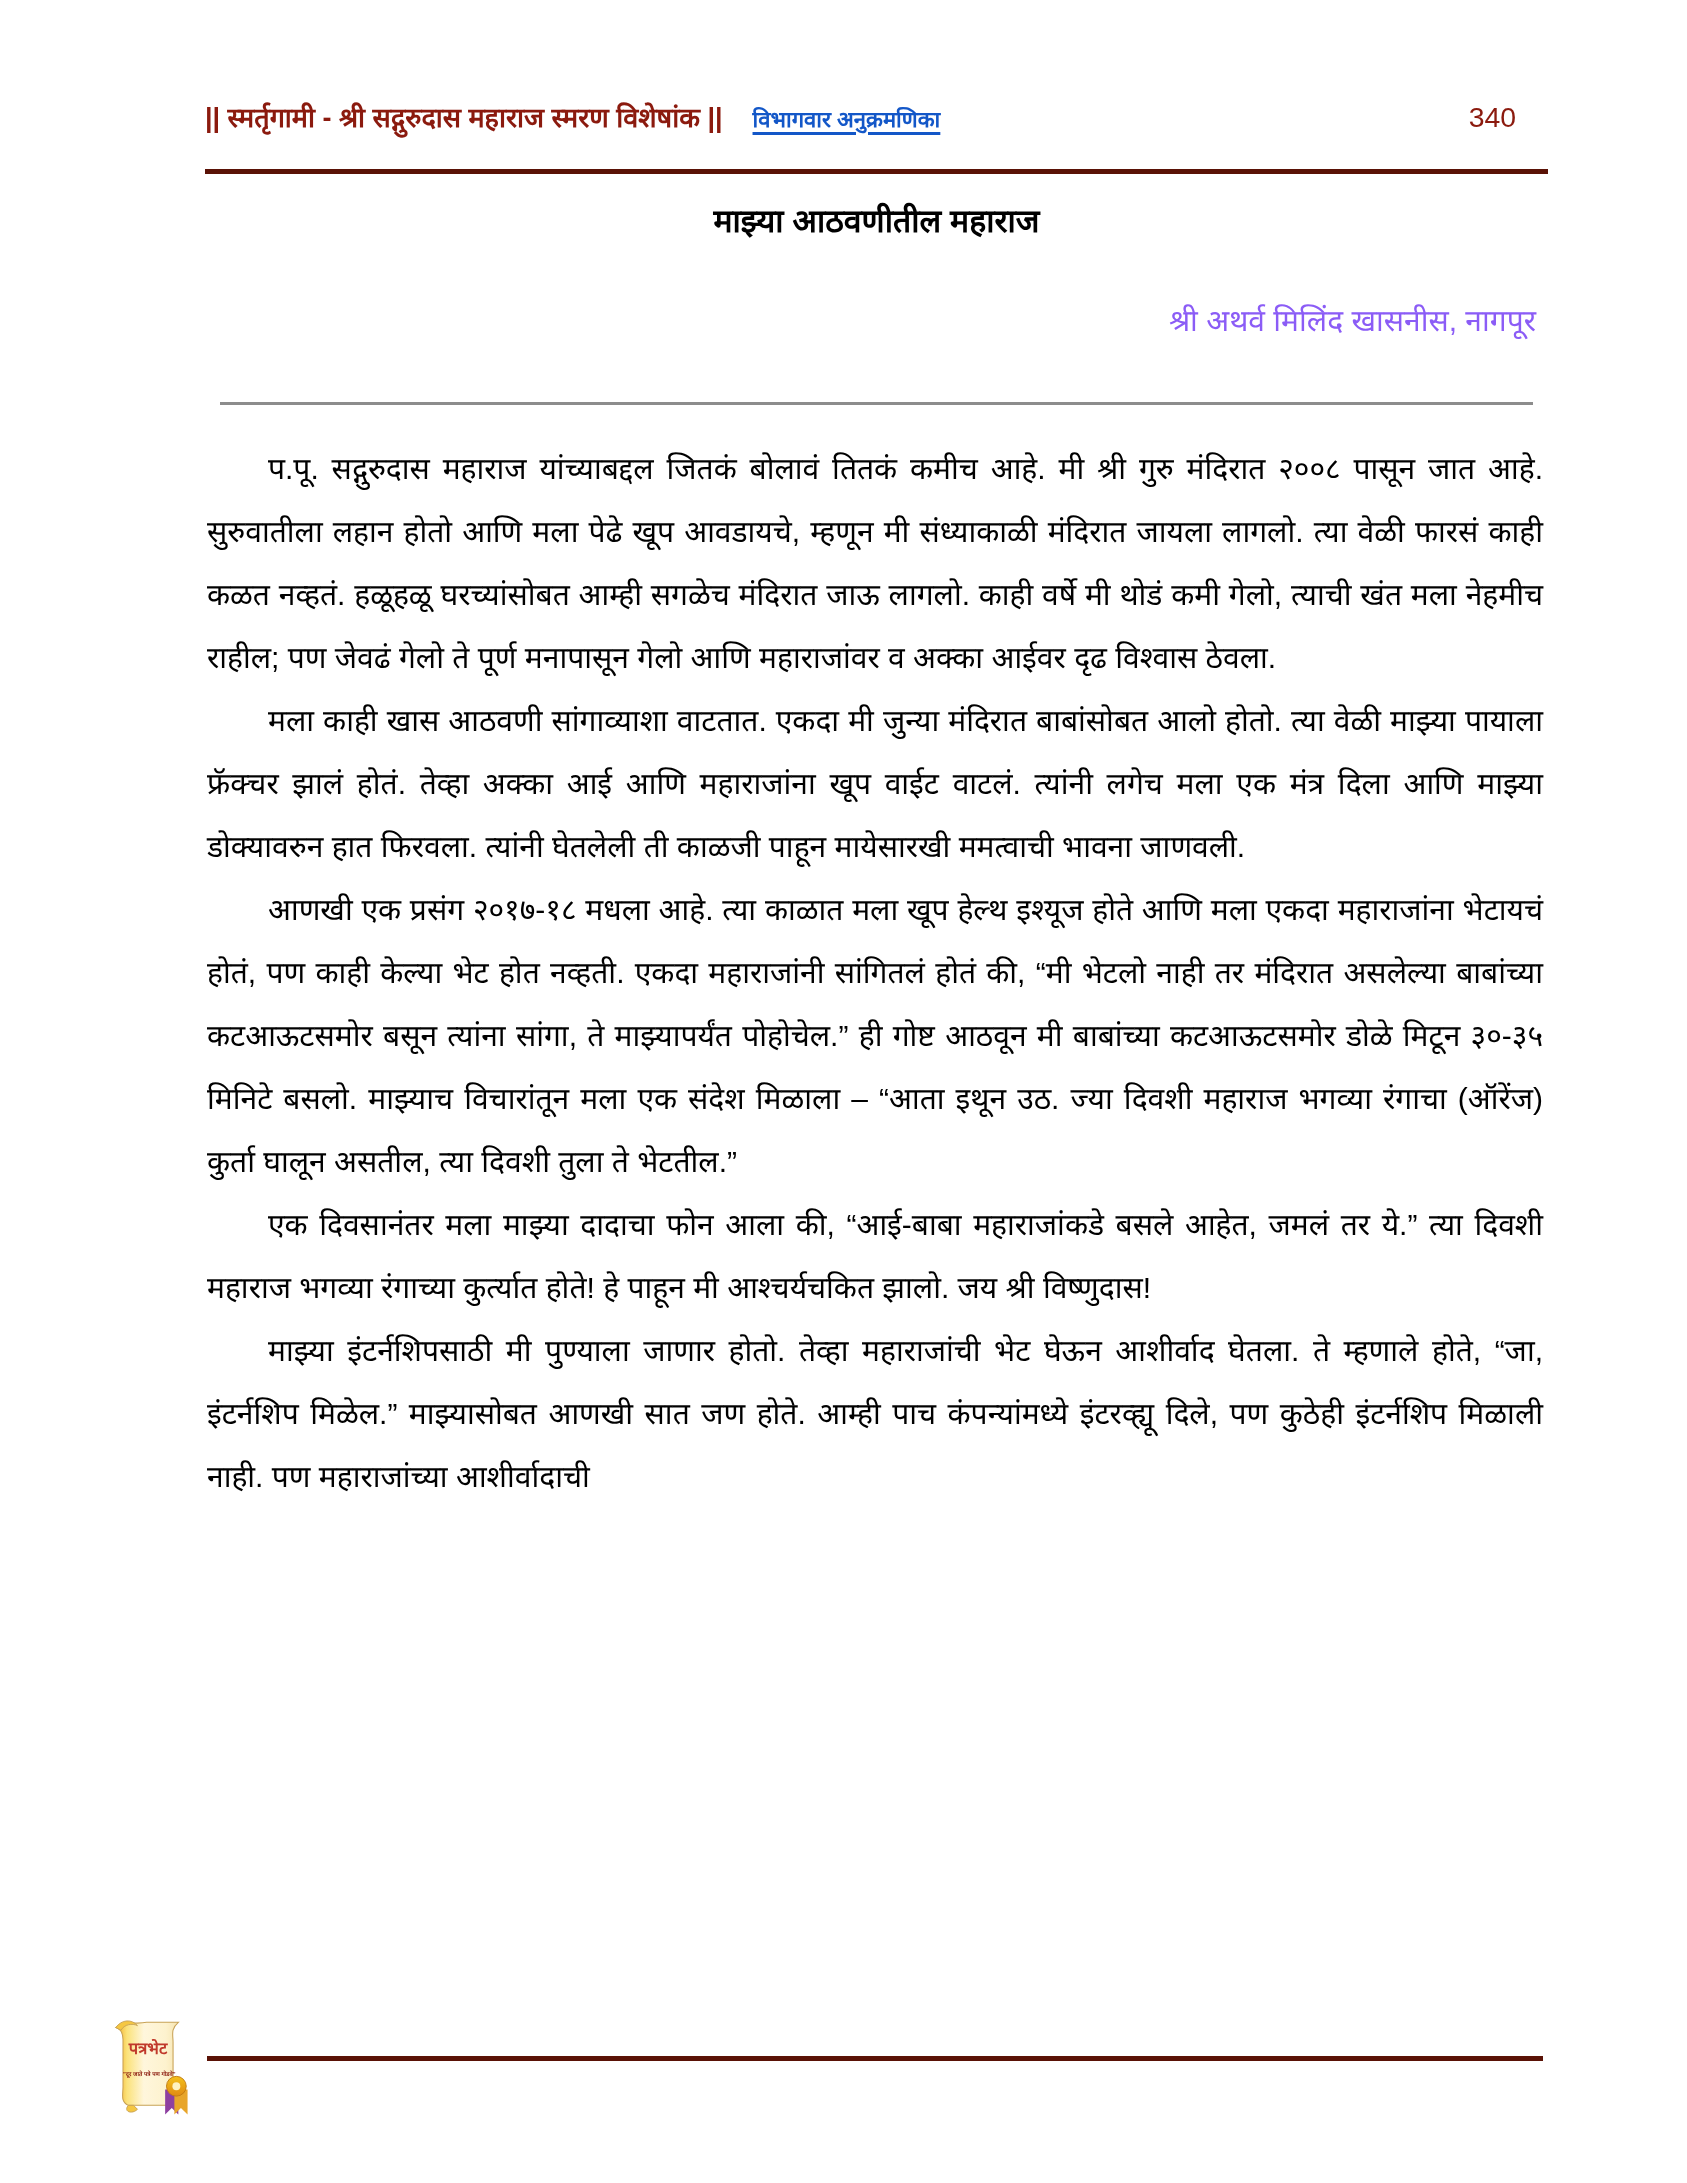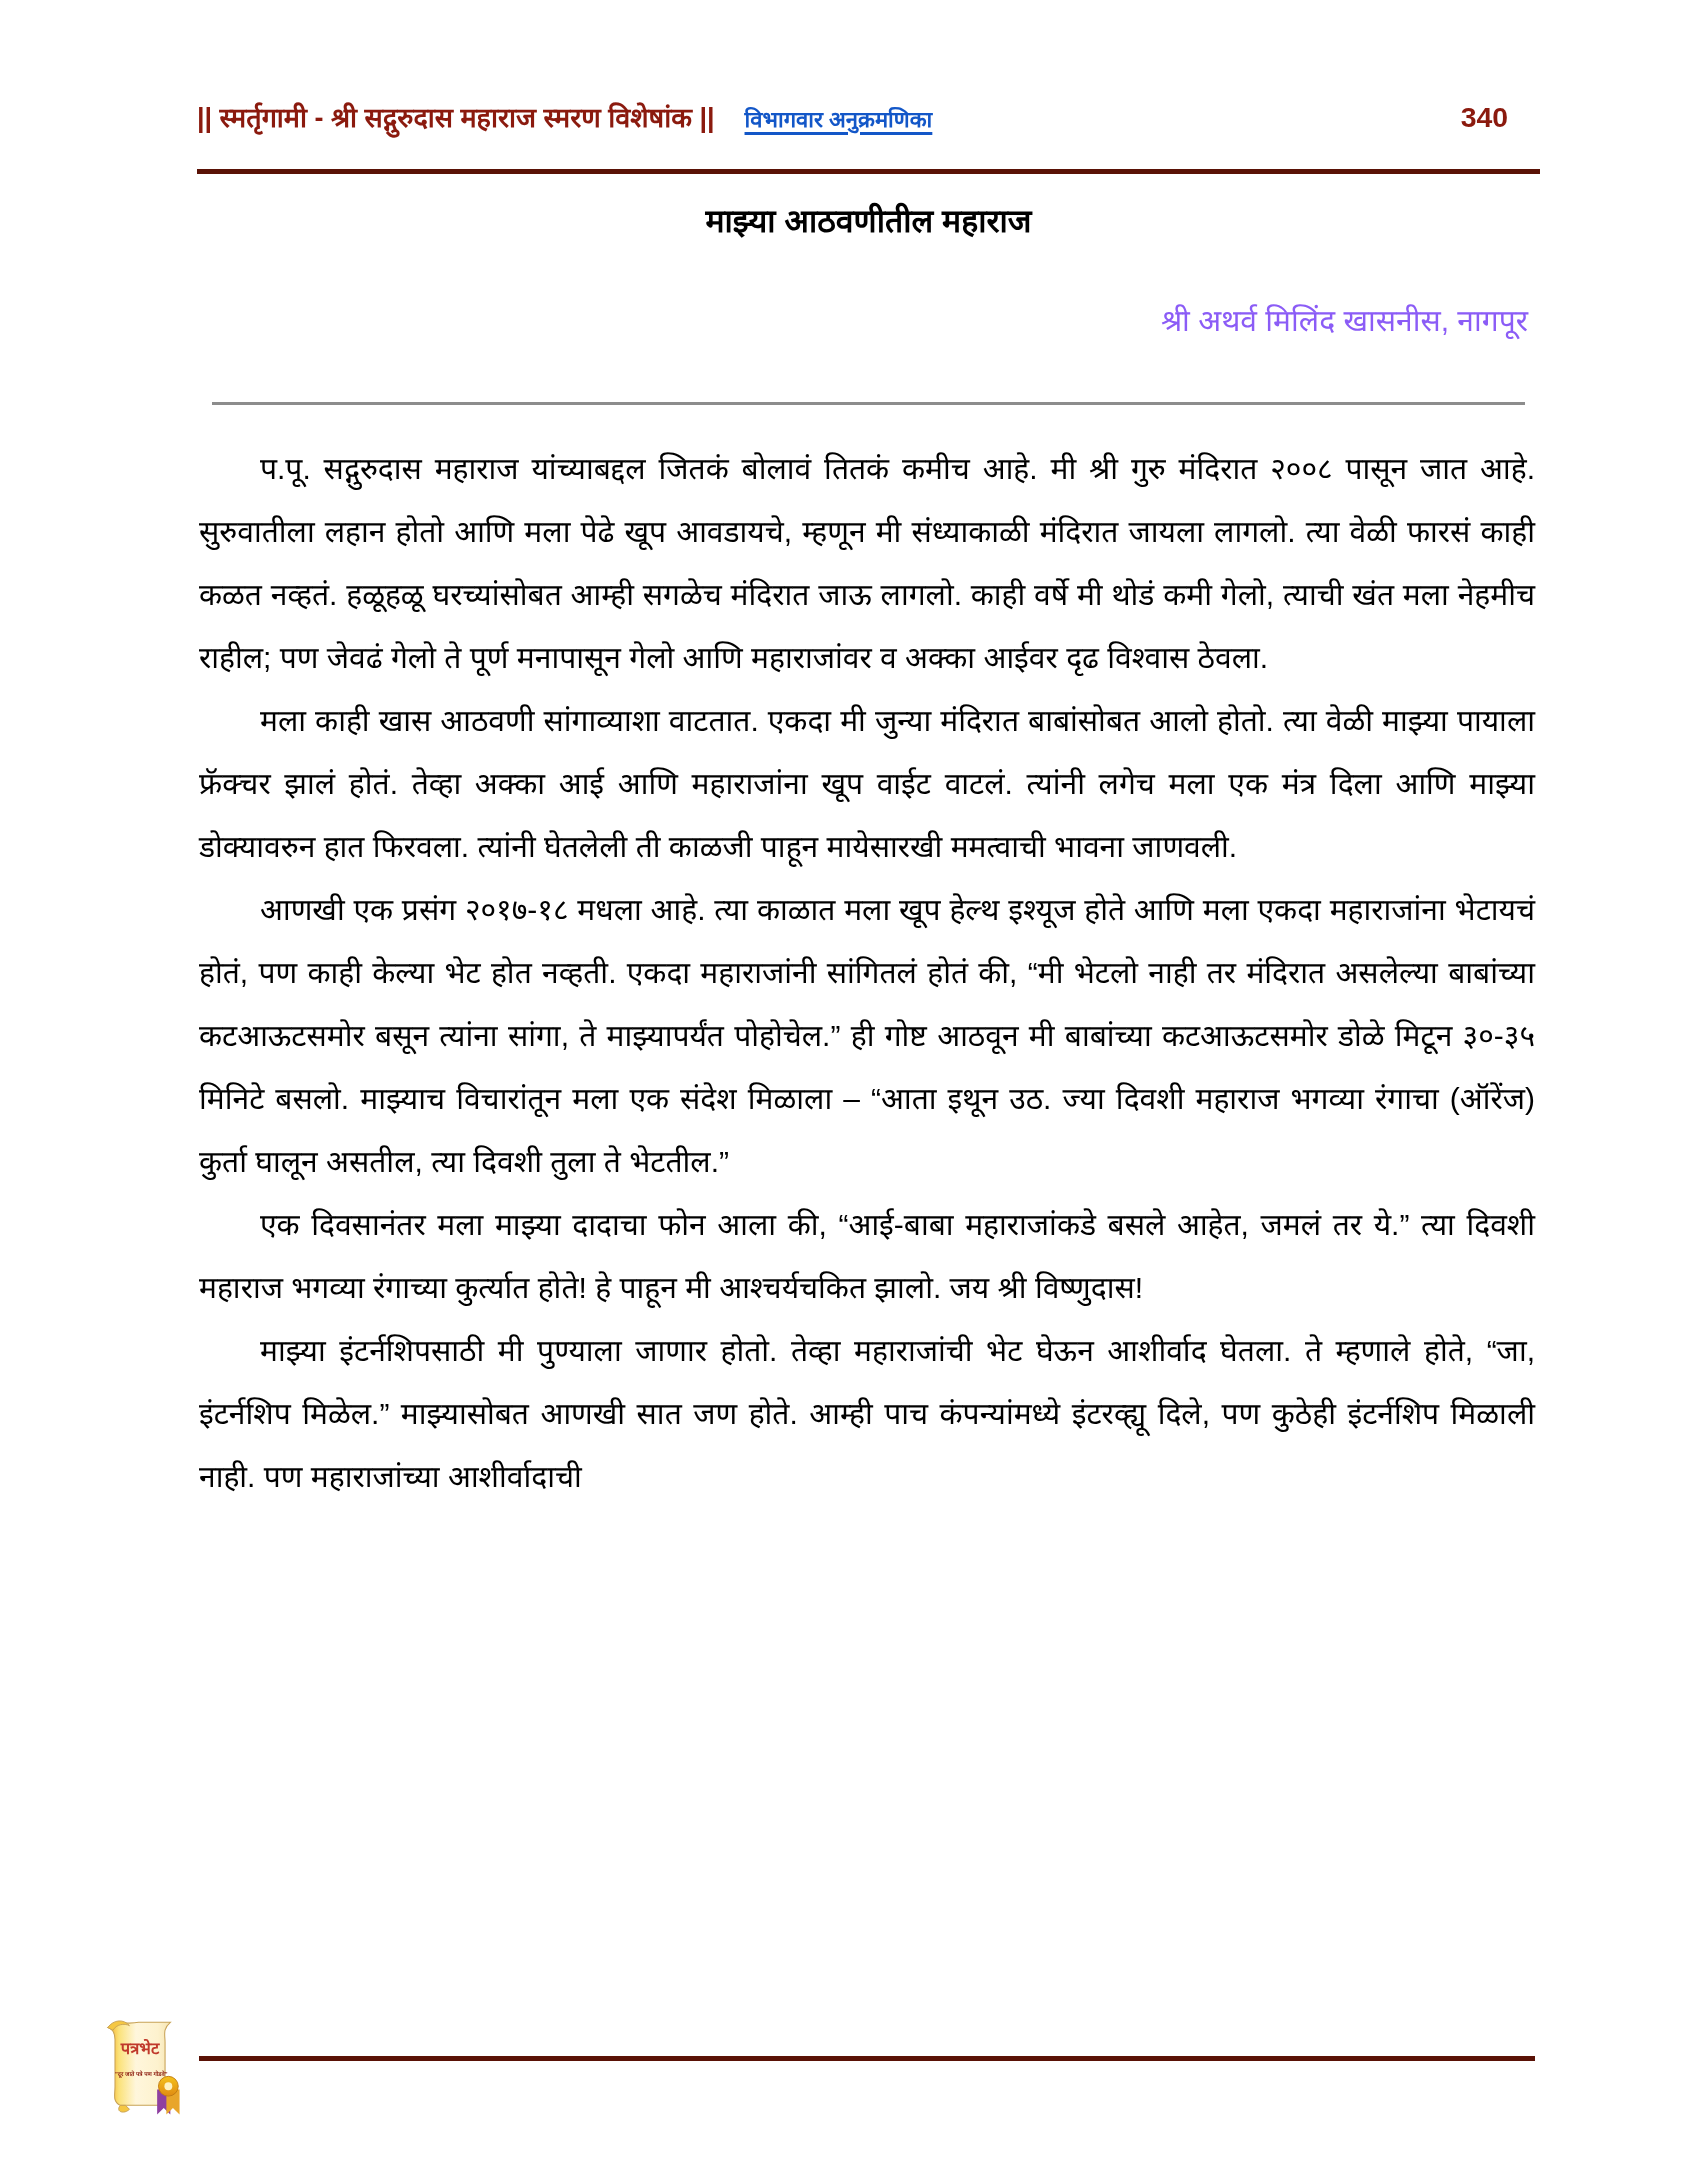--- a/index.html
+++ b/index.html
@@ -10,21 +10,21 @@
   body {
     width: 1687px;
     height: 2183px;
     font-family: "Liberation Serif", "DejaVu Serif", serif;
     position: relative;
     overflow: hidden;
   }
 
   .page {
     position: absolute;
-    left: 8px; top: 0;
+    left: 16px; top: 0;
     width: 1633px;
     height: 2183px;
     background: #ffffff;
   }
 
   
   .header-row {
     position: absolute;
     left: 189px;
     top: 98px;
@@ -49,21 +49,21 @@
     text-decoration: underline;
     text-underline-offset: 4.6px;
     text-decoration-thickness: 3.3px;
     white-space: nowrap;
     cursor: pointer;
     font-family: "Liberation Sans", "DejaVu Sans", sans-serif;
   }
   .header-pageno {
     margin-left: auto;
     font-size: 28.4px;
-    font-weight: 700;
+    font-weight: 400;
     color: #8B1A0E;
     padding-right: 32px;
     font-family: "Liberation Sans", "DejaVu Sans", sans-serif;
   }
   .header-rule {
     position: absolute;
     left: 189px;
     top: 169px;
     width: 1343px;
     height: 4.6px;

